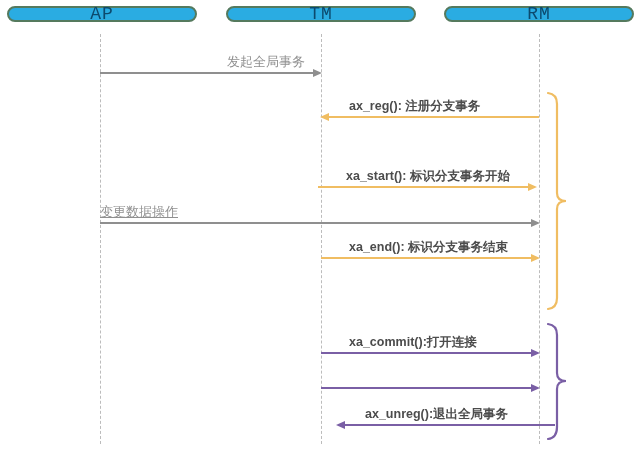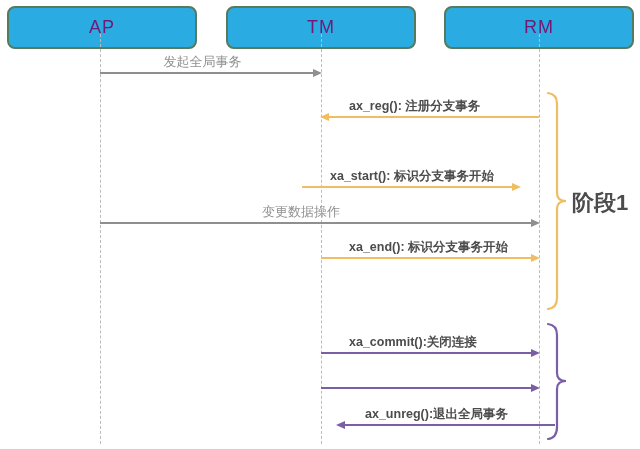--- a/index.html
+++ b/index.html
@@ -5,45 +5,45 @@
   html,body{margin:0;padding:0;background:#fff;}
   .canvas{
     position:relative;
     width:640px;height:449px;
     background:#fff;
     font-family:"Liberation Sans", sans-serif;
     overflow:hidden;
   }
   
   .actor{
-    position:absolute;top:6px;height:43px;width:190px;
+    position:absolute;top:6px;height:16px;width:190px;
     box-sizing:border-box;
     background:var(--actor-fill);
     border:2px solid var(--actor-border);
     border-radius:8px;
-    color:#701a75;font-size:18px;letter-spacing:1px;
-    display:flex;align-items:center;justify-content:center;
+    color:#0c4a6e;font-size:18px;letter-spacing:1px;
+    display:flex;align-items:center;justify-content:center;font-family:Liberation Mono, monospace;
   }
   
   .lifeline{
     position:absolute;top:34px;height:410px;width:0;
     border-left:1px dashed var(--lifeline);
   }
   
   .msg{position:absolute;height:22px;}
   .msg-line{position:absolute;bottom:2px;height:2px;background:var(--mc);}
   .dir-right .msg-line{left:0;right:7px;}
   .dir-left  .msg-line{left:7px;right:0;}
   .msg-label{
     position:absolute;bottom:5px;left:0;right:16px;
-    text-align:center;font-size:12.5px;font-weight:600;
+    text-align:right;font-size:12.5px;font-weight:600;
     color:var(--label-dark);white-space:nowrap;
   }
   .align-left .msg-label{left:28px;right:auto;text-align:center;}
-  .label-half .msg-label{left:0;right:auto;width:240px;text-align:right;}
+  .label-half .msg-label{left:0;right:auto;width:240px;text-align:left;text-decoration:underline;}
   .c-gray .msg-label{color:var(--label-gray);font-weight:400;font-size:13px;}
   .c-gray{--mc:var(--gray);}
   .c-orange{--mc:var(--orange);}
   .c-purple{--mc:var(--purple);}
   .head{position:absolute;bottom:-1px;width:0;height:0;
         border-top:4px solid transparent;border-bottom:4px solid transparent;}
   .head-r{right:-1px;border-left:9px solid var(--mc);}
   .head-l{left:-1px;border-right:9px solid var(--mc);}
   
   .brace{position:absolute;width:24px;}
@@ -81,41 +81,41 @@
     <span class="head head-r"></span>
   </div>
 
   <div class="msg c-orange dir-left align-left" style="left:321px;width:218px;top:98px">
     <div class="msg-label">ax_reg(): 注册分支事务</div>
     <div class="msg-line"></div>
     <span class="head head-l"></span>
   </div>
 
 
-  <div class="msg c-orange dir-right align-left" style="left:302px;width:218px;top:168px">
+  <div class="msg c-orange dir-right align-left" style="left:318px;width:218px;top:168px">
     <div class="msg-label">xa_start(): 标识分支事务开始</div>
     <div class="msg-line"></div>
     <span class="head head-r"></span>
   </div>
 
   <div class="msg c-gray dir-right label-half" style="left:100px;width:439px;top:204px">
     <div class="msg-label">变更数据操作</div>
     <div class="msg-line"></div>
     <span class="head head-r"></span>
   </div>
 
   <div class="msg c-orange dir-right align-left" style="left:321px;width:218px;top:239px">
-    <div class="msg-label">xa_end(): 标识分支事务开始</div>
+    <div class="msg-label">xa_end(): 标识分支事务结束</div>
     <div class="msg-line"></div>
     <span class="head head-r"></span>
   </div>
 
 
   <div class="msg c-purple dir-right align-left" style="left:321px;width:218px;top:334px">
-    <div class="msg-label">xa_commit():关闭连接</div>
+    <div class="msg-label">xa_commit():打开连接</div>
     <div class="msg-line"></div>
     <span class="head head-r"></span>
   </div>
 
   <div class="msg c-purple dir-right align-left" style="left:321px;width:218px;top:369px">
     <div class="msg-line"></div>
     <span class="head head-r"></span>
   </div>
 
   <div class="msg c-purple dir-left align-left" style="left:337px;width:218px;top:406px">
@@ -124,15 +124,14 @@
     <span class="head head-l"></span>
   </div>
 
   <svg class="brace brace-1" style="left:546px;top:90px" width="24" height="222" viewBox="0 0 24 222">
     <path d="M2,3 Q11,4 11,14 L11,103 Q11,111 20,111 Q11,111 11,119 L11,208 Q11,218 2,219"></path>
   </svg>
   <svg class="brace brace-2" style="left:546px;top:322px" width="24" height="119" viewBox="0 0 24 119">
     <path d="M2,2 Q11,3 11,13 L11,51 Q11,59 20,59 Q11,59 11,67 L11,105 Q11,116 2,117"></path>
   </svg>
 
-  <div class="phase-label" style="top:188px">阶段1</div>
 
 </div>
 
 </body></html>

